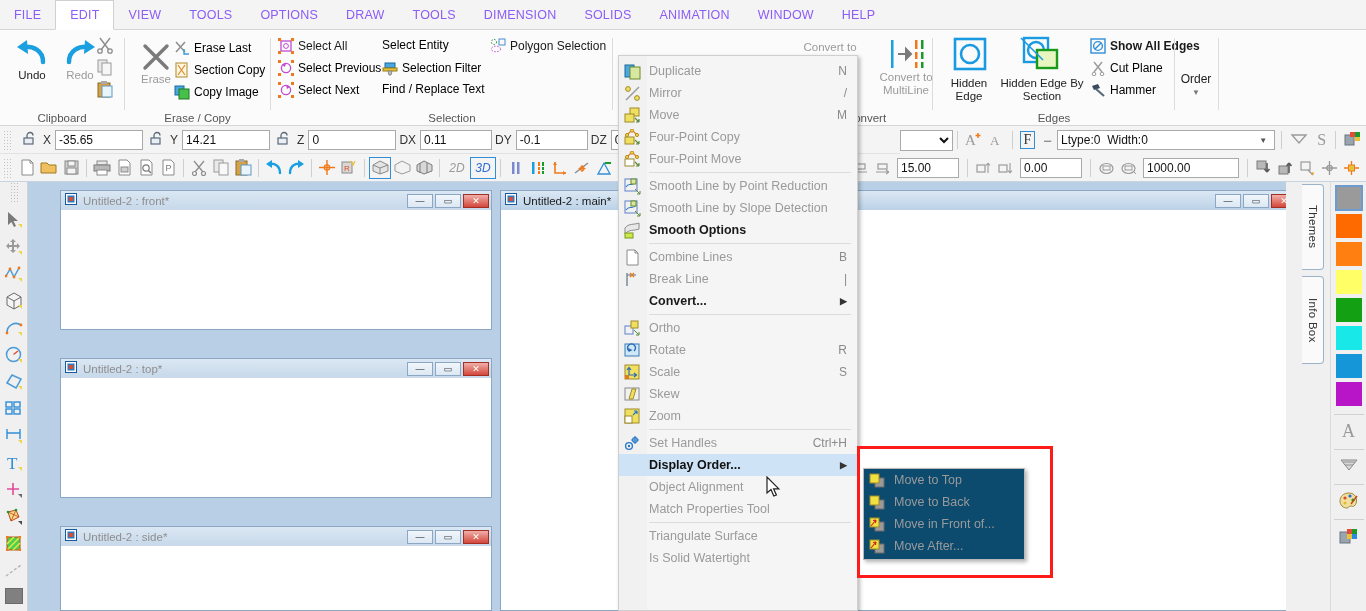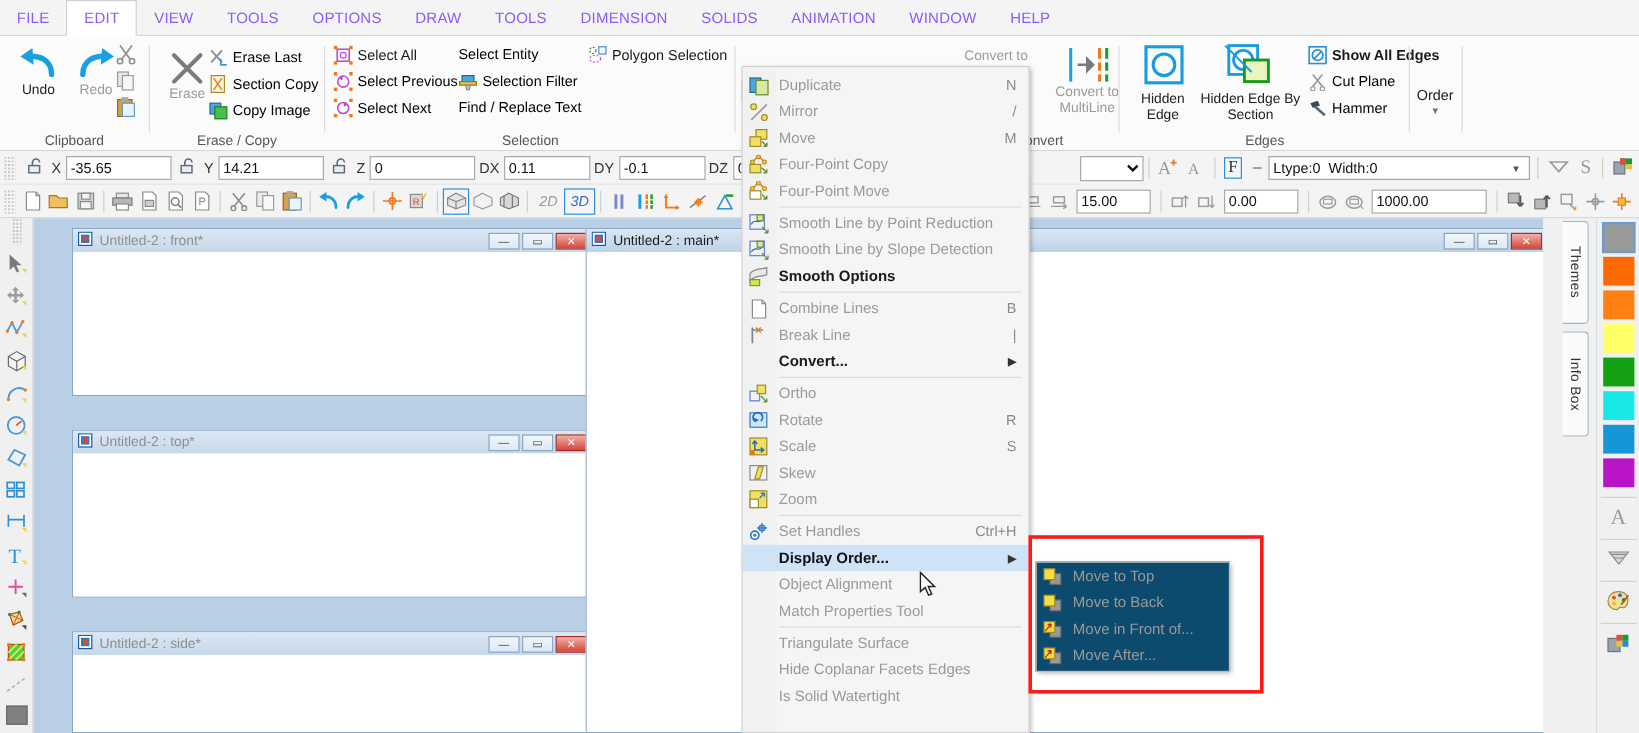--- a/index.html
+++ b/index.html
@@ -351,21 +351,21 @@
         <span>Find / Replace Text</span>
       </div>
       <div class="smitem enabled" style="left:218px;top:8px;">
         <svg width="16" height="16" viewBox="0 0 16 16">
           <rect x="9" y="1" width="6" height="6" fill="none" stroke="#4a8ad0"></rect>
           <circle cx="4" cy="4" r="2.6" fill="none" stroke="#1a8a3a" stroke-dasharray="1.5 1.5"></circle>
           <ellipse cx="6" cy="11" rx="4.5" ry="2.8" fill="none" stroke="#c04ad0" stroke-dasharray="1.5 1.5"></ellipse>
         </svg>
         <span>Polygon Selection</span>
       </div>
-      <div class="gtitle" style="left:40px;width:260px;">Selection</div>
+      <div class="gtitle" style="left:50px;width:260px;">Selection</div>
     </div>
     <div class="rsep" style="left:612px;"></div>
 
     <div style="position:absolute;left:618px;top:36px;height:19px;background:#0a6ebd;color:#fff;display:flex;align-items:center;padding:0 6px;font-size:12.5px;">
       <span>Selection Edit</span>
       <span style="margin-left:5px;font-size:8px;">▼</span>
     </div>
     <div style="position:absolute;left:712px;top:36px;height:19px;display:flex;align-items:center;padding:0 6px;font-size:12.5px;color:#1a1a1a;">
       <span>Trim/Extend</span>
       <span style="margin-left:5px;font-size:8px;color:#555;">▼</span>
@@ -948,21 +948,21 @@
           </div>
             <div class="capbtn">
             <span>▭</span>
           </div>
             <div class="capbtn close">
             <span>✕</span>
           </div>
        </div>
        <div class="mdibody"></div>
       </div>
-      <div class="mdiwin" style="left: 460px; top: 8px; width: 800px; height: 421px;">
+      <div class="mdiwin" style="left: 472px; top: 8px; width: 800px; height: 421px;">
         <div class="mdicap active">
          <span>
            <svg width="13" height="13" viewBox="0 0 13 13">
               <rect x="0.5" y="0.5" width="11" height="11" fill="#fff" stroke="#1a5a9a"></rect>
               <rect x="2.5" y="2.5" width="7" height="7" fill="#2a7ac8"></rect>
               <rect x="4" y="4" width="4" height="4" fill="#e04a2a"></rect>
             </svg>
          </span>
          <span class="ttl">Untitled-2 : main*</span>
 
@@ -1238,23 +1238,20 @@
           <span class="mlbl">Object Alignment</span>
         </div>
         <div class="menurow">
           <span class="mlbl">Match Properties Tool</span>
         </div>
         <div class="mdiv"></div>
         <div class="menurow">
           <span class="mlbl">Triangulate Surface</span>
         </div>
         <div class="menurow">
-          <span class="mlbl">Hide Coplanar Facets Edges</span>
-        </div>
-        <div class="menurow">
           <span class="mlbl">Is Solid Watertight</span>
         </div>
       </div>
   </div>
 
   <div class="redbox" style="left:857px;top:446px;width:196px;height:132px;"></div>
   <div class="submenu" style="left:863px;top:468px;width:162px;height:92px;" id="submenu">
       <div class="menurow" style="padding-left: 30px;">
         <span class="mico"><svg width="17" height="17" viewBox="0 0 17 17">
             <rect x="6" y="6" width="9" height="9" fill="#9a9a9a" stroke="#6a6a6a"></rect>

